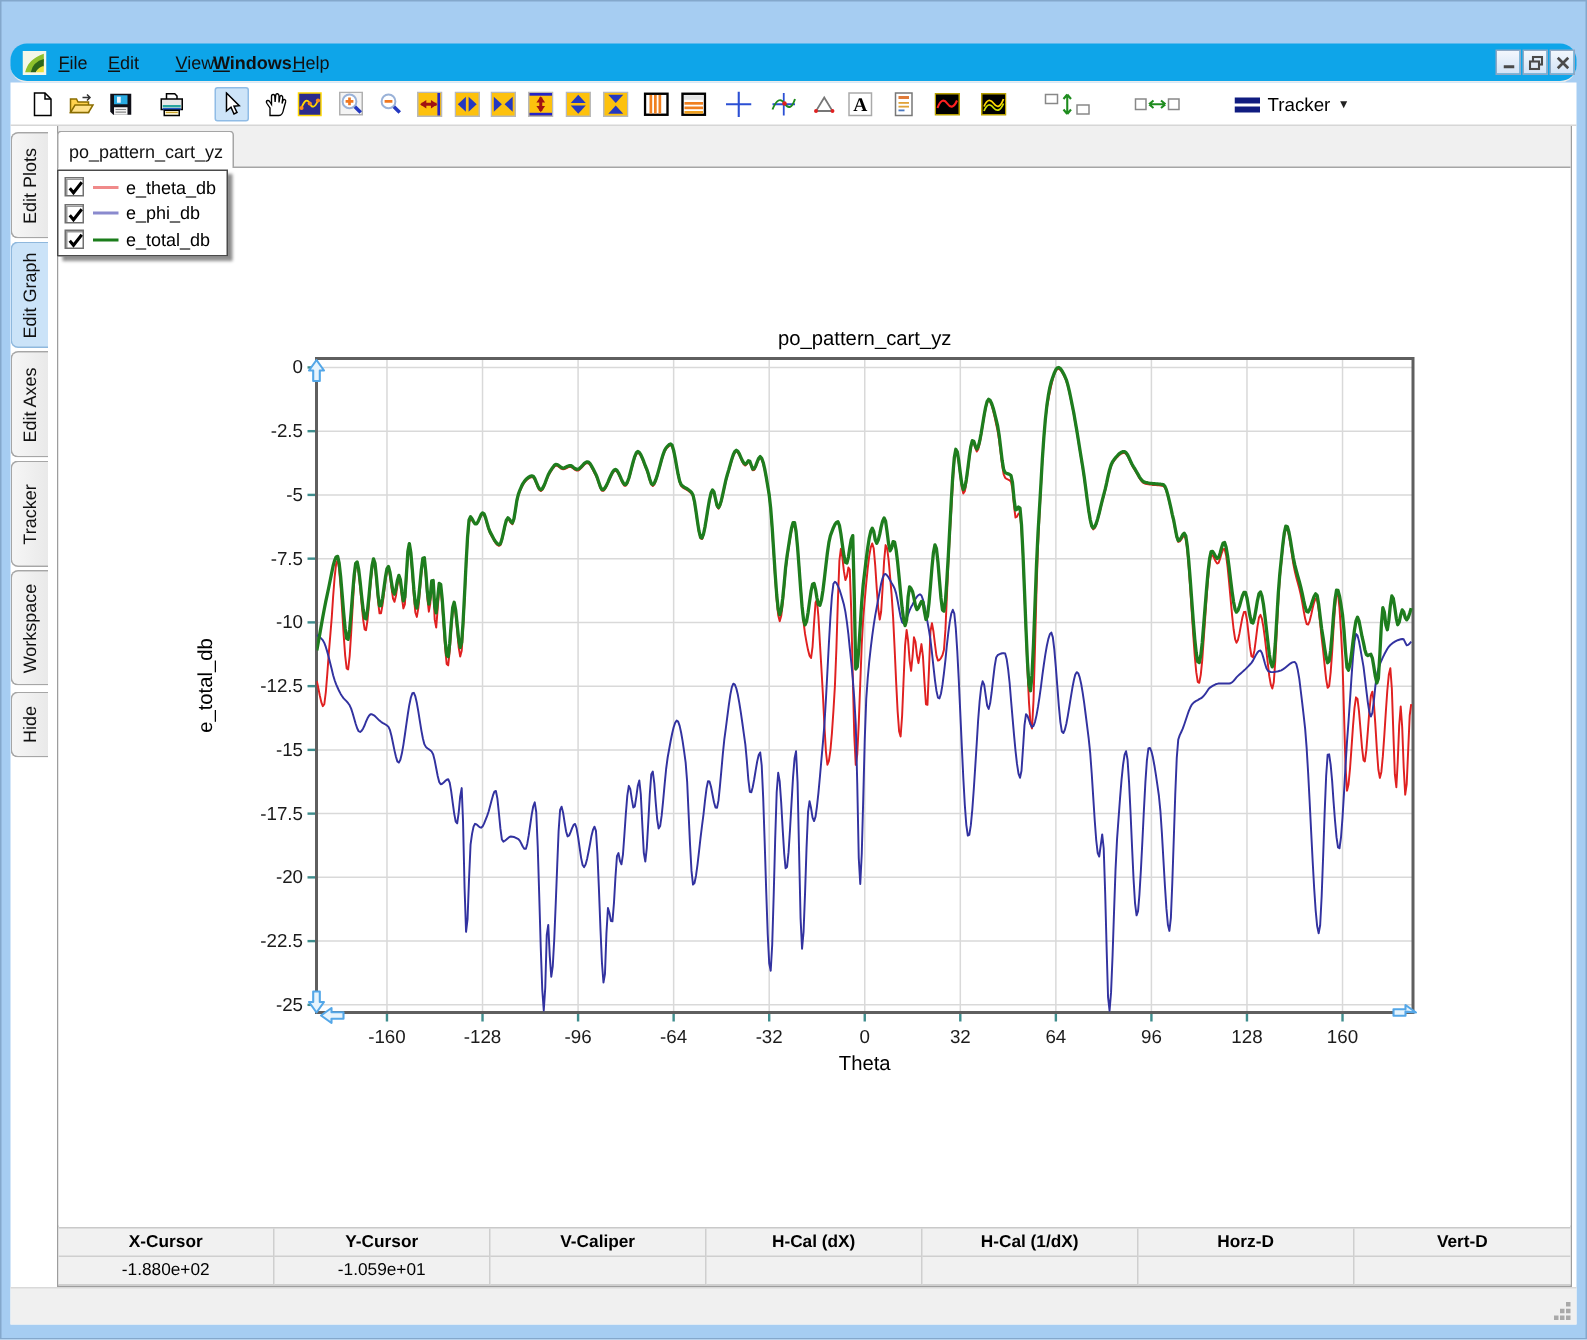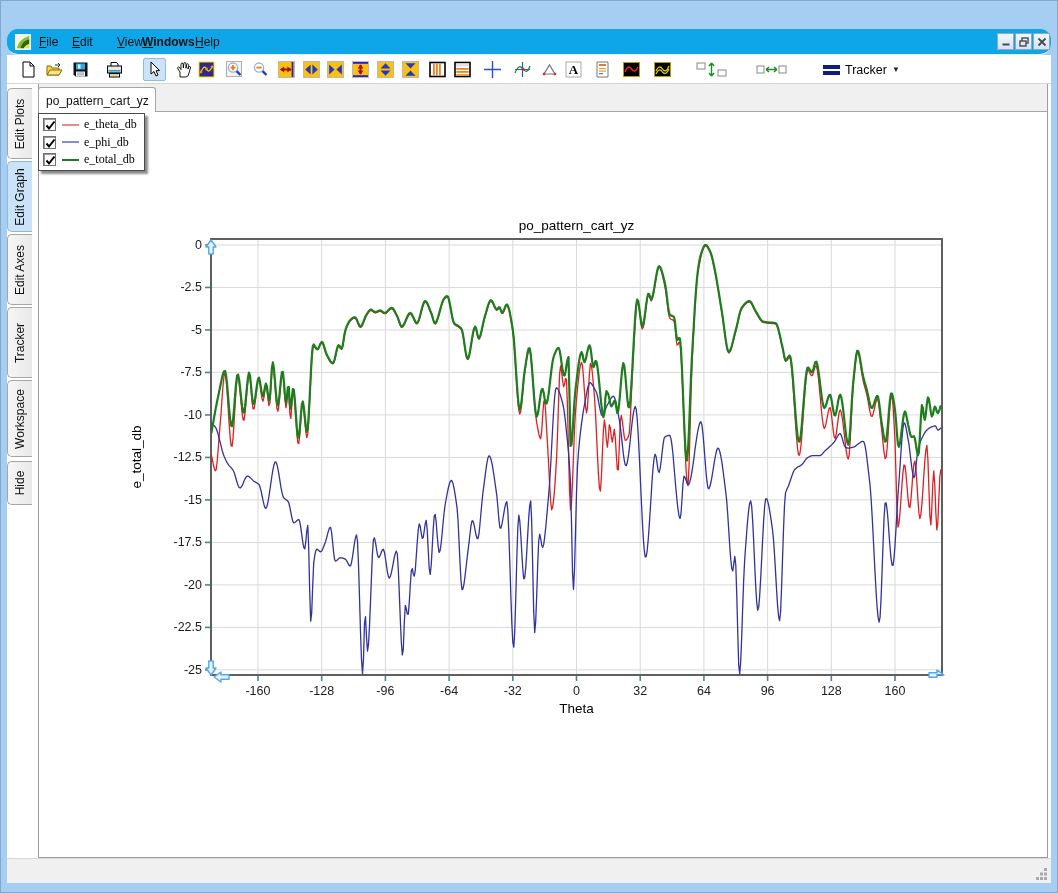--- a/index.html
+++ b/index.html
@@ -40,21 +40,21 @@
   .side-tab span { position:absolute; left:50%; top:50%; transform:translate(-50%,-50%) rotate(-90deg); white-space:nowrap; font-size:12px; color:#111; }
 
   
   #graph-panel { position:absolute; left:31px; top:0px; right:3px; bottom:25px; border:1px solid #9d9d9d; border-top:none; background:#fff; }
   #tab-strip { position:absolute; left:0; right:0; top:0; height:28px; background:#f0f0f0; border-bottom:1px solid #a5a5a5; }
   #doc-tab { position:absolute; left:-1px; top:3px; height:25px; background:#fff; border:1px solid #a5a5a5; border-bottom:none; border-radius:3px 3px 0 0; font-size:12px; color:#111; padding:6px 6px 0 7px; }
   #plot-region { position:absolute; left:0; right:0; top:28px; bottom:40px; background:#fff; }
   #chart-svg { position:absolute; left:0; top:0; }
 
   
-  #legend { position:absolute; left:-1px; top:1px; background:#fff; border:1px solid #4a4a4a; box-shadow:3px 3px 2px rgba(0,0,0,0.45); padding:2px 7px 1px 4px;font-family:Liberation Serif, serif; }
+  #legend { position:absolute; left:-1px; top:1px; background:#fff; border:1px solid #4a4a4a; box-shadow:3px 3px 2px rgba(0,0,0,0.45); padding:2px 7px 1px 4px; }
   .legend-row { display:flex; align-items:center; height:17.5px; }
   .legend-check { width:13px; height:13px; border:1px solid #707070; box-shadow:inset 1px 1px 0 #9a9a9a; background:#fff; position:relative; }
   .legend-check svg { position:absolute; left:1px; top:1px; }
   .legend-line { width:17px; height:0; border-top:2px solid; margin:0 5px 0 6px; }
   .legend-label { font-size:12px; color:#000; }
 
   
   #status-table { position:absolute; left:0; right:0; bottom:1px; height:38px; background:#f1f1f1; border-top:1px solid #c9c9c9; display:flex; flex-wrap:wrap; }
   .st-cell { width:14.2857%; height:19px; border-right:1px solid #cfcfcf; border-bottom:1px solid #cfcfcf; text-align:center; font-size:11.5px; line-height:19px; color:#000; }
   .st-cell.hdr { font-weight:bold; }
@@ -440,20 +440,36 @@
                 <svg width="11" height="11" viewBox="0 0 11 11">
                   <path d="M1.5,5.5 L4,8.5 L9.5,1.5" fill="none" stroke="#000" stroke-width="2"></path>
                 </svg>
               </div>
               <div class="legend-line" style="border-top-color: rgb(27, 125, 27);"></div>
               <div class="legend-label">e_total_db</div>
             </div>
           </div>
       </div>
 
+      <div id="status-table">
+          <div class="st-cell hdr">X-Cursor</div>
+          <div class="st-cell hdr">Y-Cursor</div>
+          <div class="st-cell hdr">V-Caliper</div>
+          <div class="st-cell hdr">H-Cal (dX)</div>
+          <div class="st-cell hdr">H-Cal (1/dX)</div>
+          <div class="st-cell hdr">Horz-D</div>
+          <div class="st-cell hdr">Vert-D</div>
+          <div class="st-cell">-1.880e+02</div>
+          <div class="st-cell">-1.059e+01</div>
+          <div class="st-cell"></div>
+          <div class="st-cell"></div>
+          <div class="st-cell"></div>
+          <div class="st-cell"></div>
+          <div class="st-cell"></div>
+        </div>
     </div>
   </div>
 
   <div id="app-statusbar">
     <svg id="resize-grip" viewBox="0 0 12 12">
       <rect x="8" y="0" width="3" height="3" fill="#a9a9a9"></rect>
       <rect x="8" y="4.5" width="3" height="3" fill="#a9a9a9"></rect>
       <rect x="8" y="9" width="3" height="3" fill="#a9a9a9"></rect>
       <rect x="4" y="4.5" width="3" height="3" fill="#a9a9a9"></rect>
       <rect x="4" y="9" width="3" height="3" fill="#a9a9a9"></rect>

